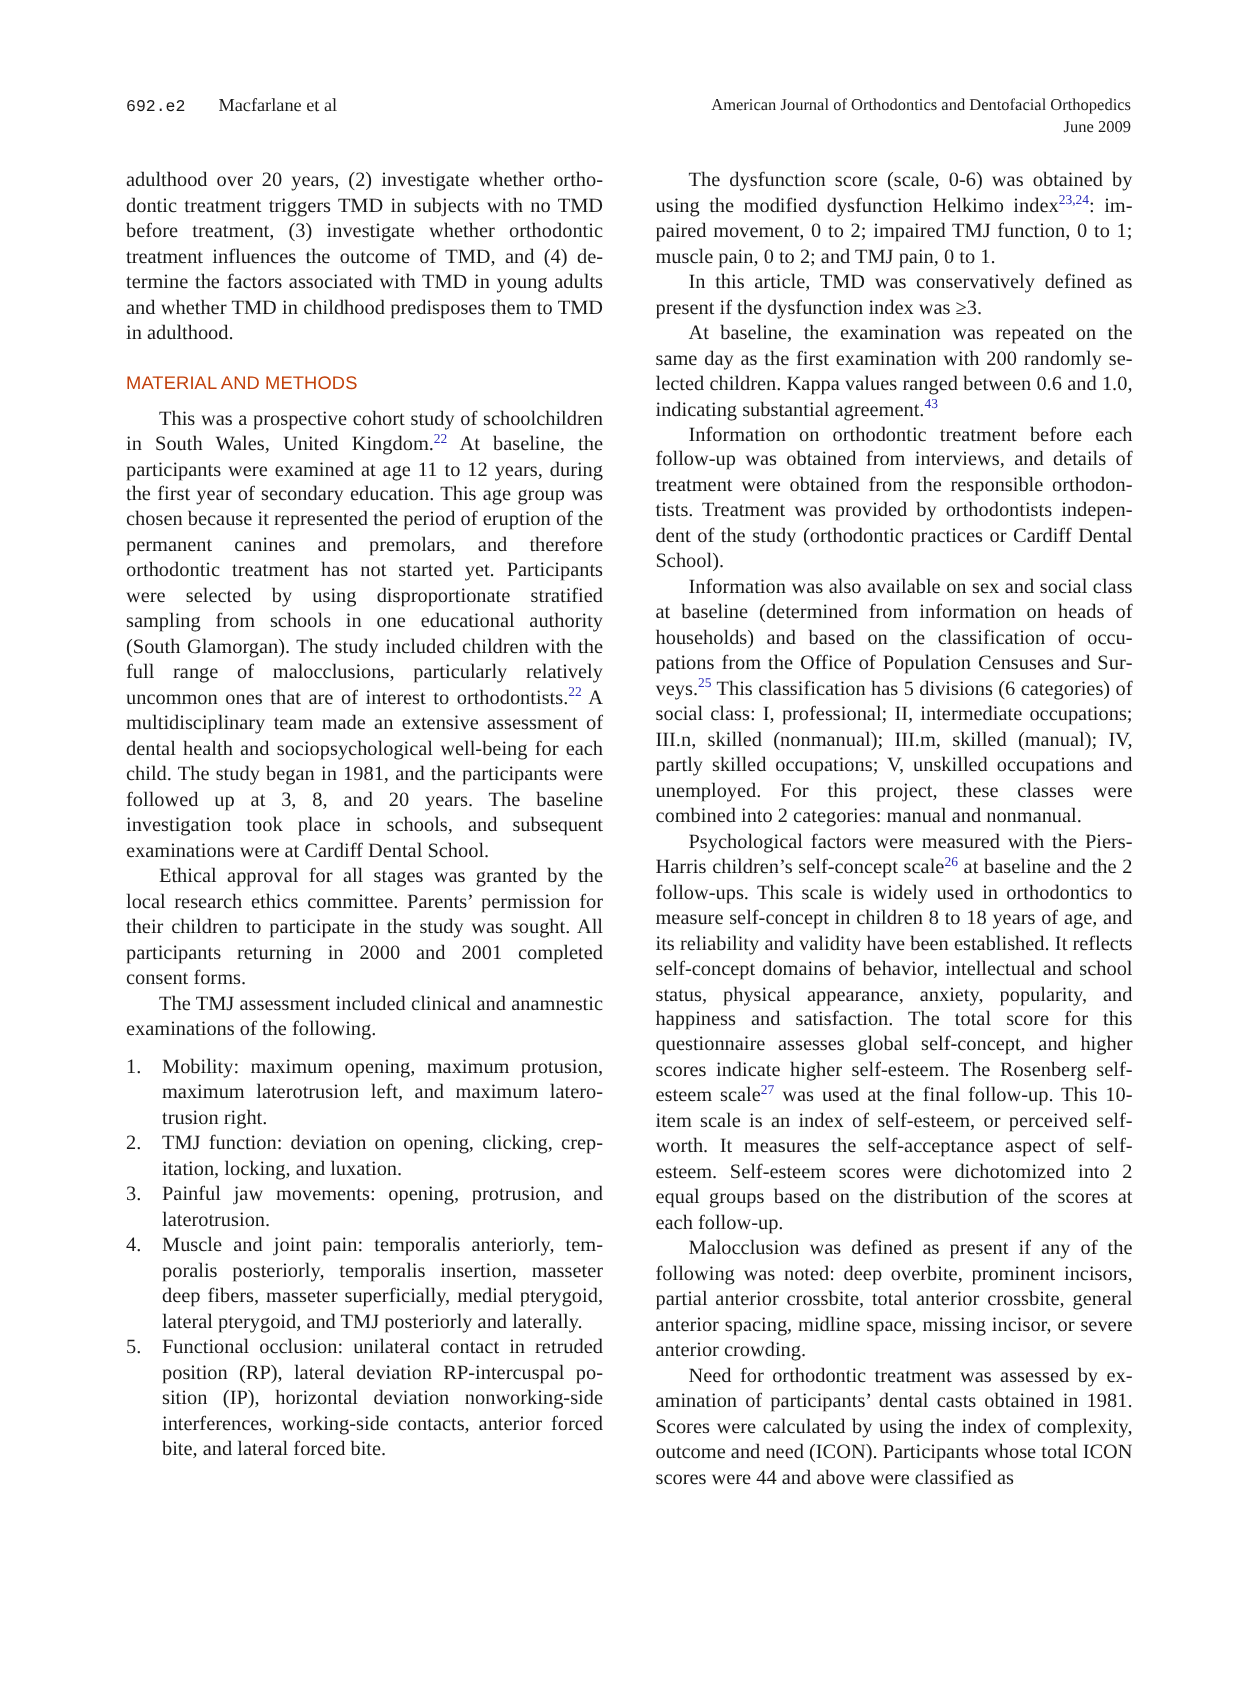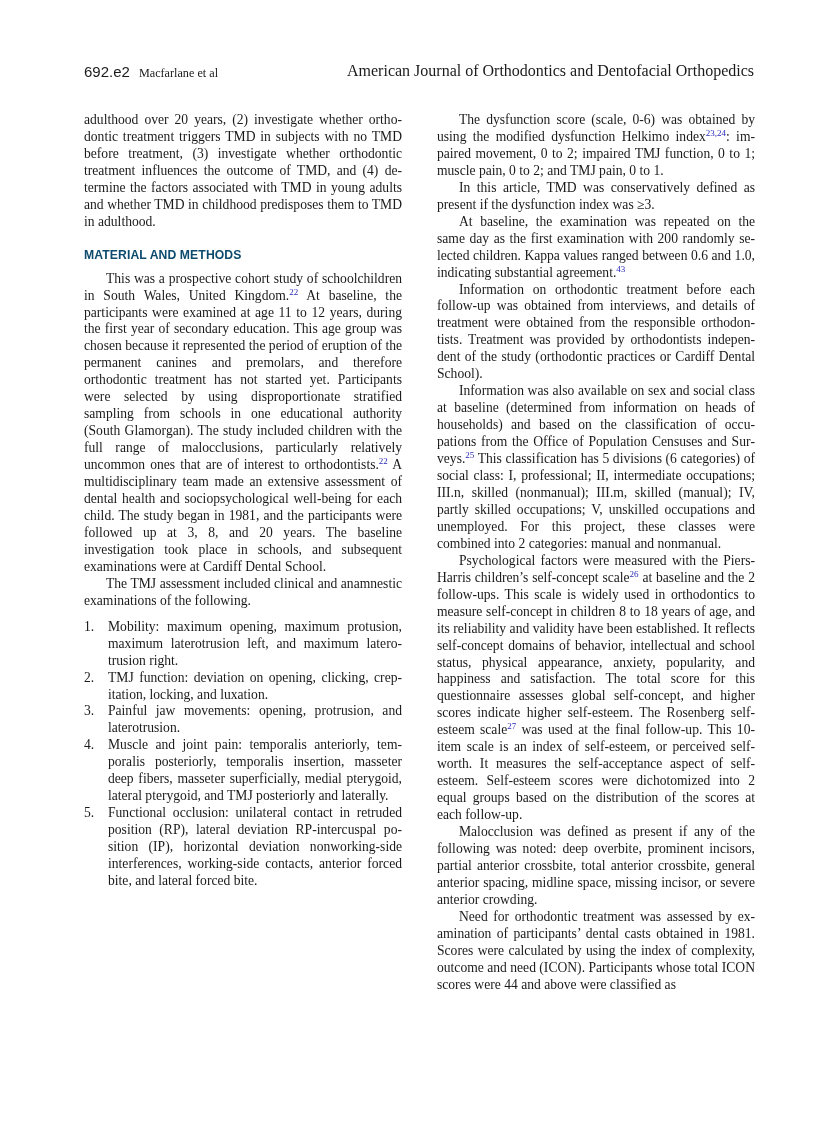--- a/index.html
+++ b/index.html
@@ -1,48 +1,50 @@
 <!DOCTYPE html>
 <html><head>
 <meta charset="utf-8">
 <style>
   html, body { margin: 0; padding: 0; background: #ffffff; }
   body { width: 838px; height: 1122px; position: relative; overflow: hidden;
          font-family: "Liberation Serif", serif; color: #1a1a1a; }
   .header-left { position: absolute; left: 84px; top: 63px; font-size: 12.2px; }
-  .header-left .page-num { font-family: Liberation Sans, sans-serif; font-size: 15px; margin-right: 9px; }
-  .header-right { position: absolute; right: 84px; top: 63px; text-align: right; font-size: 16px; line-height: 15px; }
+  .header-left .page-num { font-family: Liberation Mono, monospace; font-size: 11px; margin-right: 22px; }
+  .header-right { position: absolute; right: 84px; top: 63px; text-align: right; font-size: 11px; line-height: 15px; }
   .col { position: absolute; top: 112px; width: 318px; font-size: 13.6px; line-height: 16.95px; text-align: justify; }
   .col-left { left: 84px; }
   .col-right { left: 437px; }
   .col p { margin: 0; hyphens: manual; }
   .col p.indent { text-indent: 22px; }
-  .section-heading { font-family: "Liberation Sans", sans-serif; font-size: 12.2px; margin: 16px 0 7px 0; letter-spacing: 0.1px; color: #0c4a6e; font-weight: bold; }
+  .section-heading { font-family: "Liberation Sans", sans-serif; font-size: 12.2px; margin: 16px 0 7px 0; letter-spacing: 0.1px; color: #c2410c; }
   sup.cite { color: #2b2bb8; font-size: 9px; line-height: 0; vertical-align: 5px; }
   ol.assess { margin: 9px 0 0 0; padding: 0; list-style: none; }
   ol.assess li { position: relative; padding-left: 24px; }
   ol.assess li .num { position: absolute; left: 0; top: 0; }
 </style>
 </head>
 <body>
 
 <div class="header-left">
   <span class="page-num">692.e2</span><span>Macfarlane et al</span>
 </div>
 <div class="header-right">
   <div>American Journal of Orthodontics and Dentofacial Orthopedics</div>
+  <div>June 2009</div>
 </div>
 
 <div class="col col-left">
   <p>adulthood over 20 years, (2) investigate whether ortho­dontic treatment triggers TMD in subjects with no TMD before treatment, (3) investigate whether orthodon­tic treatment influences the outcome of TMD, and (4) de­termine the factors associated with TMD in young adults and whether TMD in childhood predisposes them to TMD in adulthood.</p>
 
   <div class="section-heading">MATERIAL AND METHODS</div>
 
   <p class="indent"><span>This was a prospective cohort study of schoolchil­dren in South Wales, United Kingdom.</span><sup class="cite">22</sup><span> At baseline, the participants were examined at age 11 to 12 years, during the first year of secondary education. This age group was chosen because it represented the period of eruption of the permanent canines and premolars, and therefore orthodontic treatment has not started yet. Par­ticipants were selected by using disproportionate strat­ified sampling from schools in one educational authority (South Glamorgan). The study included chil­dren with the full range of malocclusions, particularly relatively uncommon ones that are of interest to orthodontists.</span><sup class="cite">22</sup><span> A multidisciplinary team made an ex­tensive assessment of dental health and sociopsycho­logical well-being for each child. The study began in 1981, and the participants were followed up at 3, 8, and 20 years. The baseline investigation took place in schools, and subsequent examinations were at Cardiff Dental School.</span></p>
 
+  <p class="indent">Ethical approval for all stages was granted by the local research ethics committee. Parents’ permission for their children to participate in the study was sought. All participants returning in 2000 and 2001 completed consent forms.</p>
 
   <p class="indent">The TMJ assessment included clinical and anam­nestic examinations of the following.</p>
 
   <ol class="assess">
     <li><span class="num">1.</span><span>Mobility: maximum opening, maximum protusion, maximum laterotrusion left, and maximum latero­trusion right.</span></li>
     <li><span class="num">2.</span><span>TMJ function: deviation on opening, clicking, crep­itation, locking, and luxation.</span></li>
     <li><span class="num">3.</span><span>Painful jaw movements: opening, protrusion, and laterotrusion.</span></li>
     <li><span class="num">4.</span><span>Muscle and joint pain: temporalis anteriorly, tem­poralis posteriorly, temporalis insertion, masseter deep fibers, masseter superficially, medial ptery­goid, lateral pterygoid, and TMJ posteriorly and laterally.</span></li>
     <li><span class="num">5.</span><span>Functional occlusion: unilateral contact in retruded position (RP), lateral deviation RP-intercuspal po­sition (IP), horizontal deviation nonworking-side interferences, working-side contacts, anterior forced bite, and lateral forced bite.</span></li>
   </ol>

